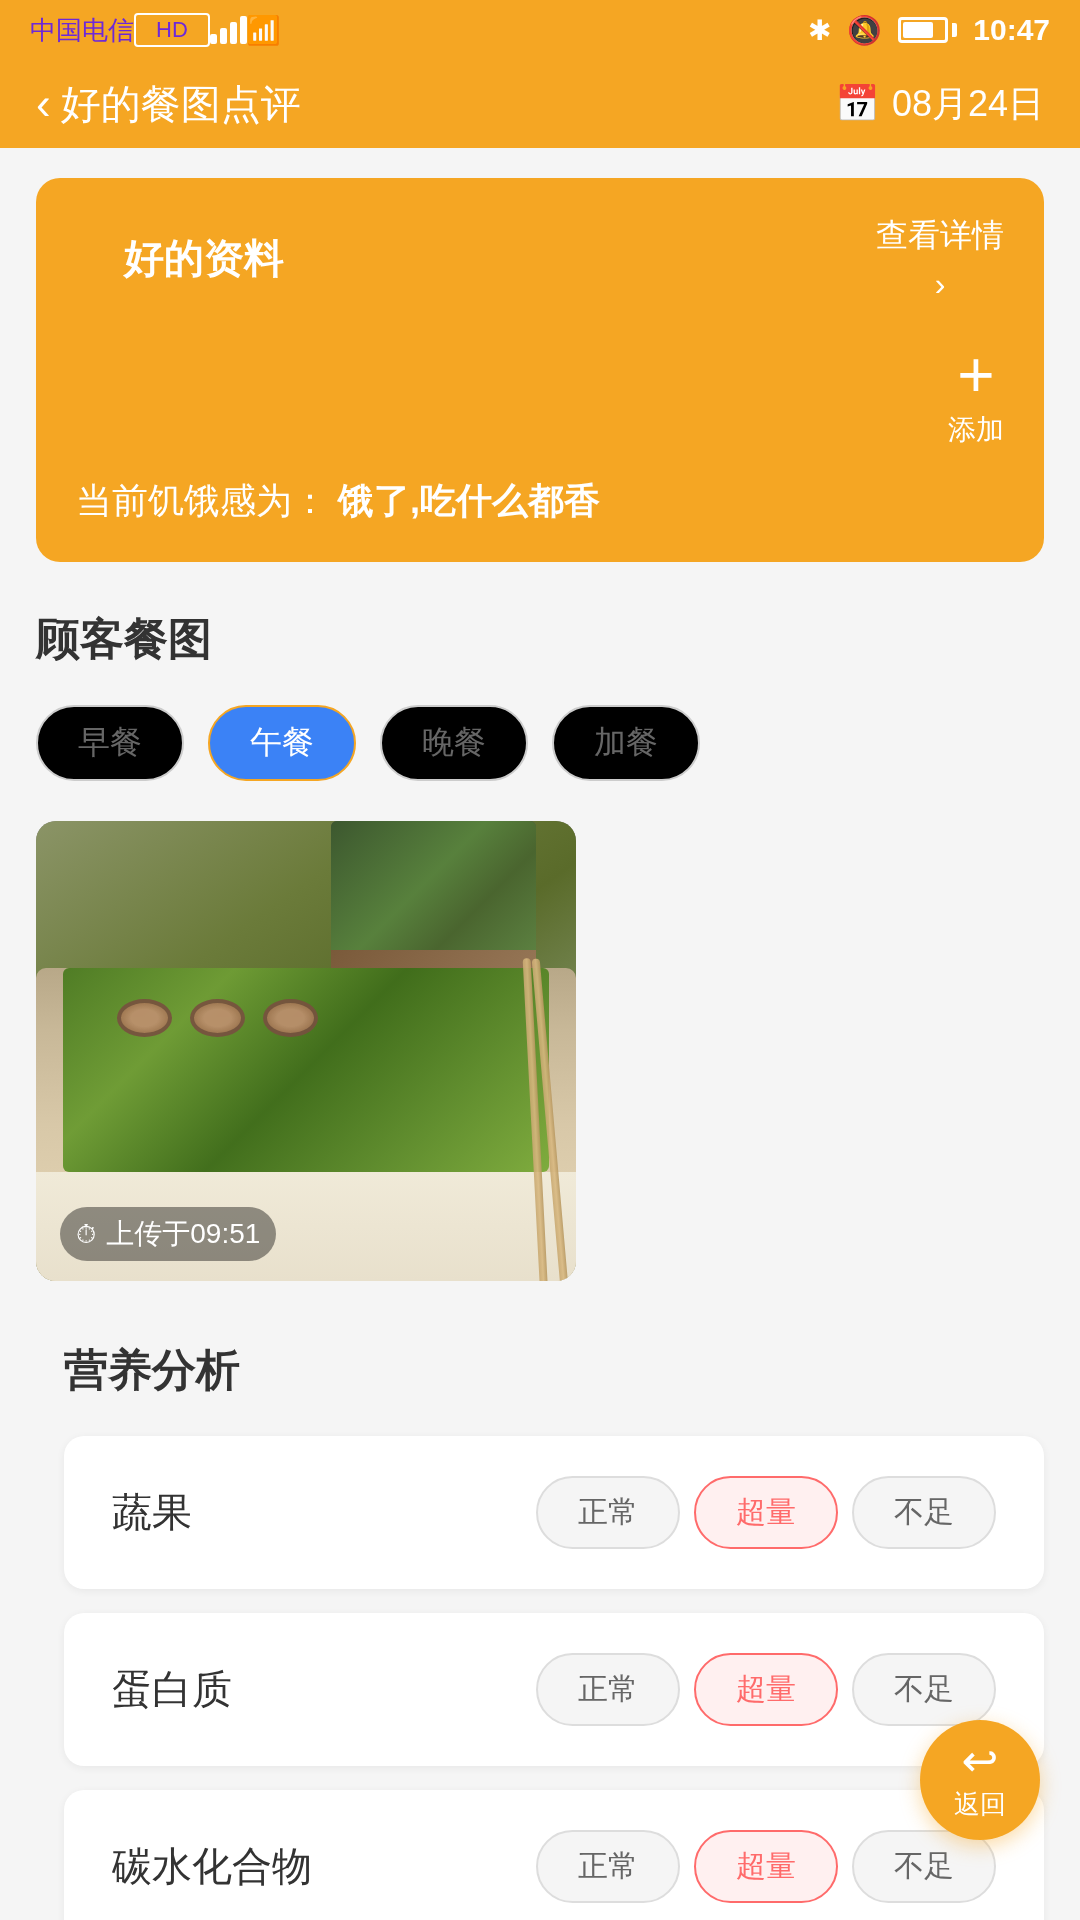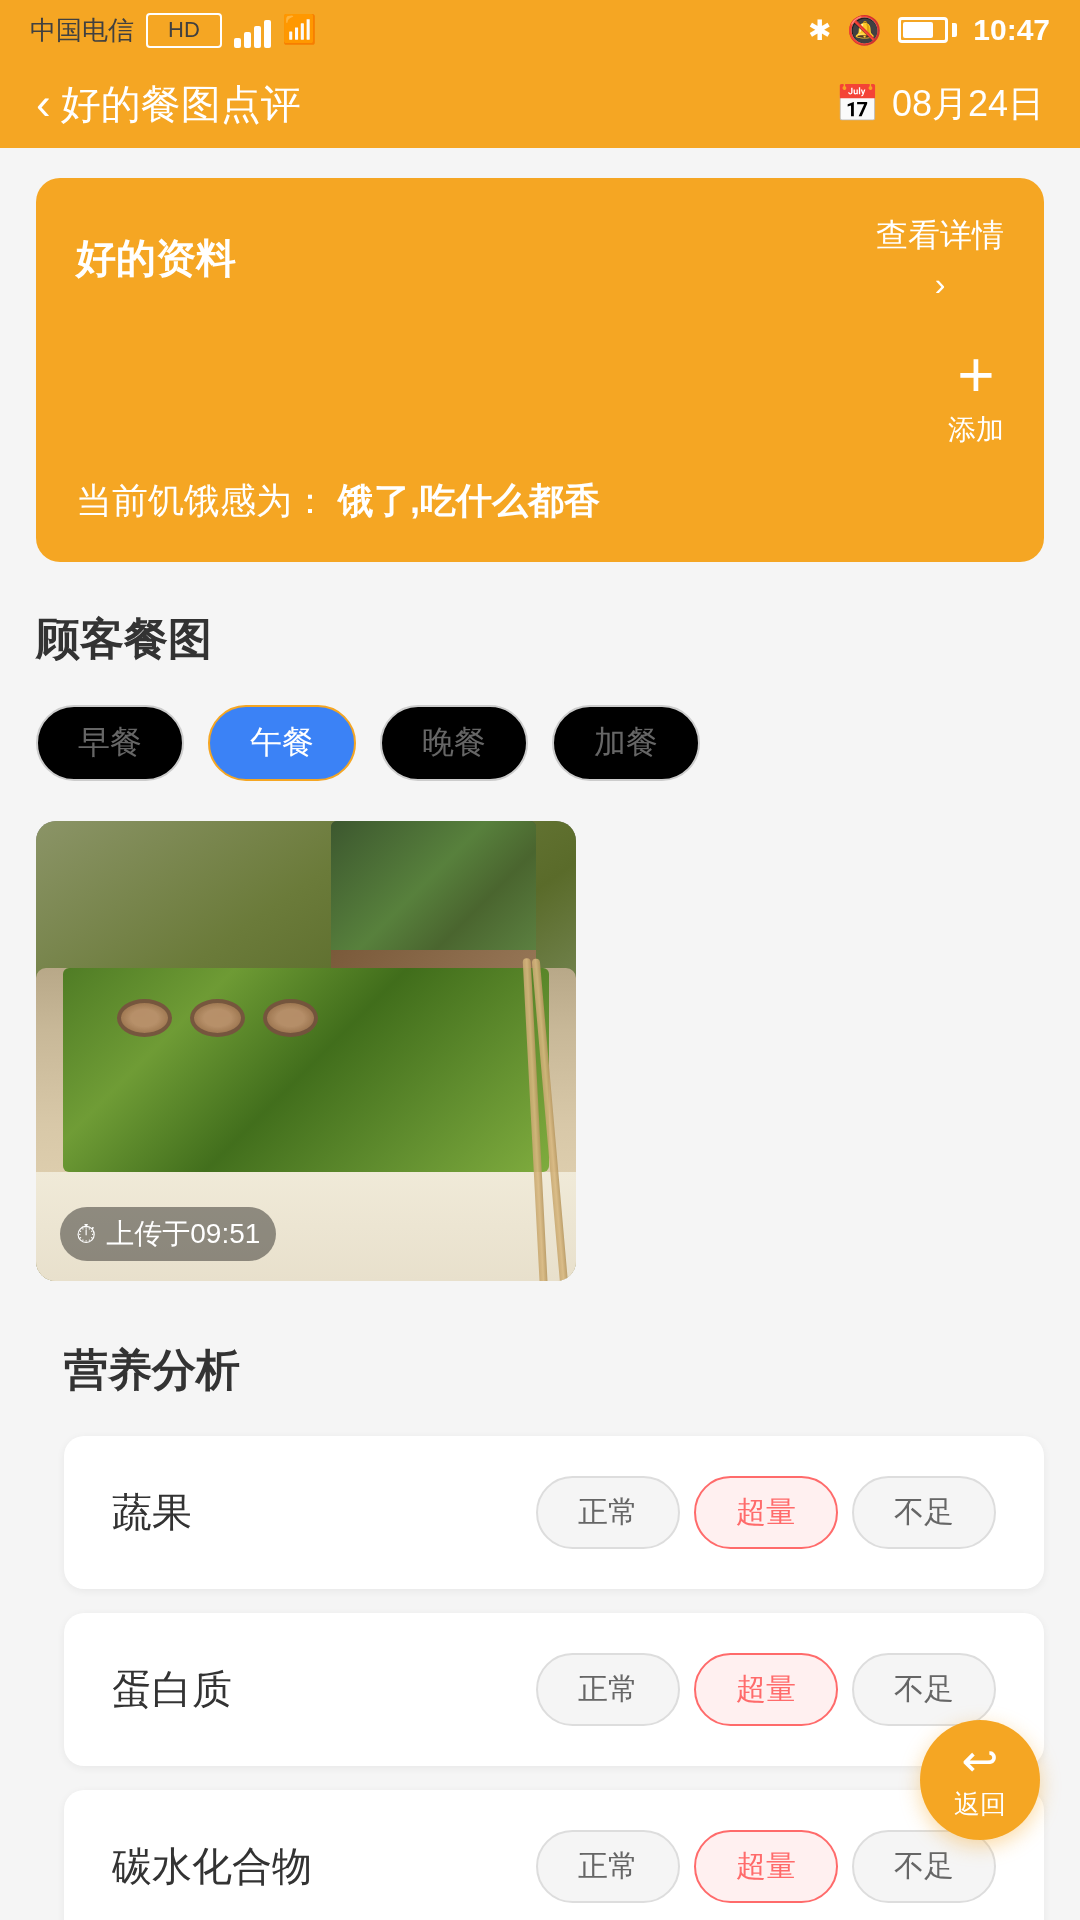--- a/index.html
+++ b/index.html
@@ -18,22 +18,22 @@
       width: 100%;
       height: 60px;
       background: #F5A623;
       display: flex;
       align-items: center;
       justify-content: space-between;
       padding: 0 30px;
     }
     .status-left {
       display: flex;
-      gap: 12px;
-      color: #404040;
+      align-items: center;
+      color: #6d28d9;
       font-size: 26px;
       font-weight: 500;
     }
     .status-right {
       display: flex;
       align-items: center;
       gap: 16px;
       color: #fff;
       font-size: 28px;
     }
@@ -87,20 +87,21 @@
       background: #F5A623;
       border-radius: 24px;
       padding: 36px 40px;
       margin-bottom: 48px;
     }
     .profile-card-top {
       display: flex;
       justify-content: space-between;
       align-items: center;
       margin-bottom: 40px;
+      margin-left: 48px;
     }
     .profile-title {
       color: #fff;
       font-size: 40px;
       font-weight: 600;
     }
     .view-detail {
       display: flex;
       align-items: center;
       gap: 8px;

